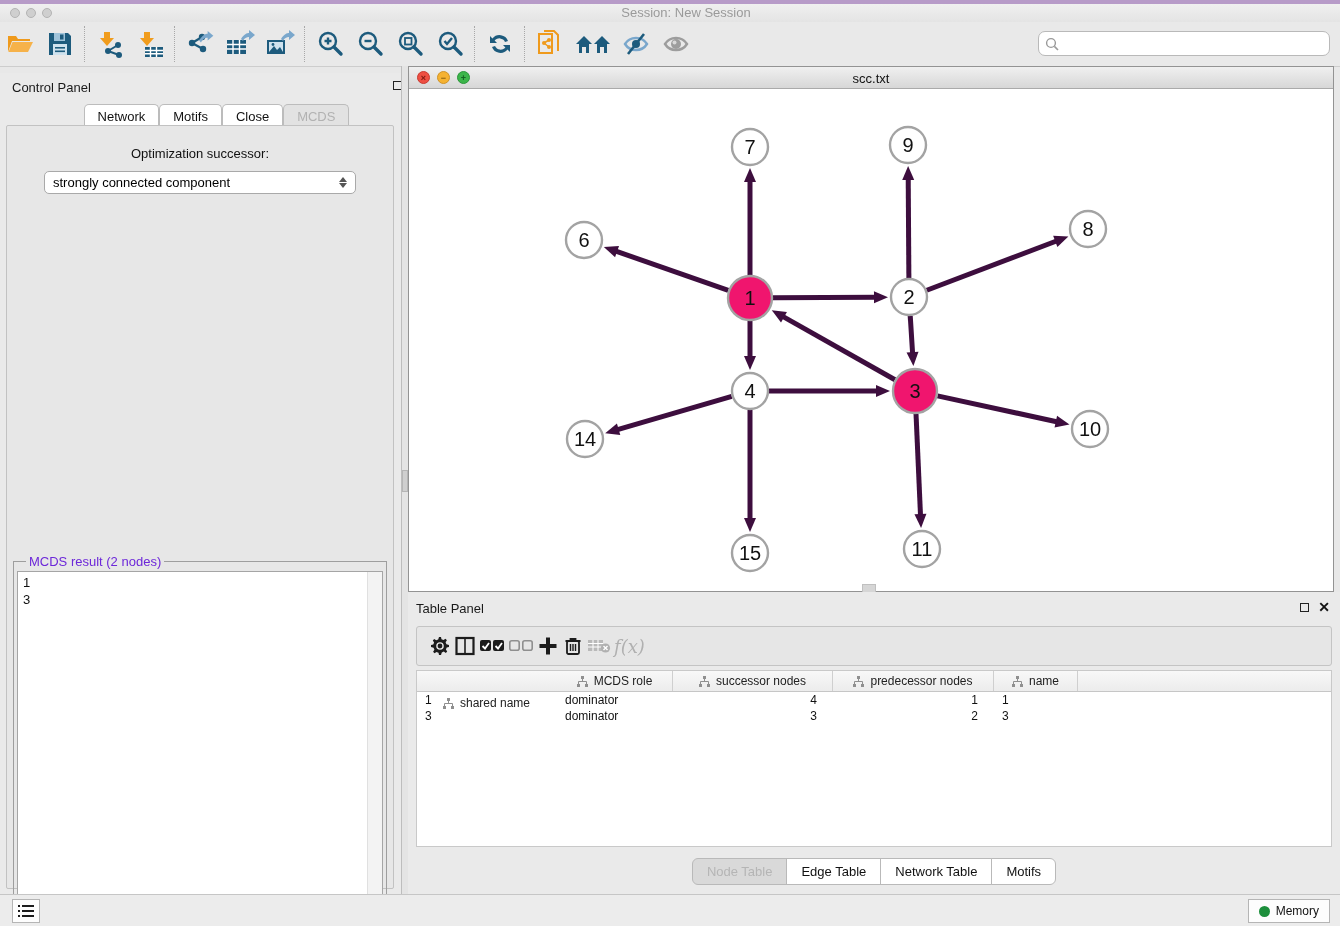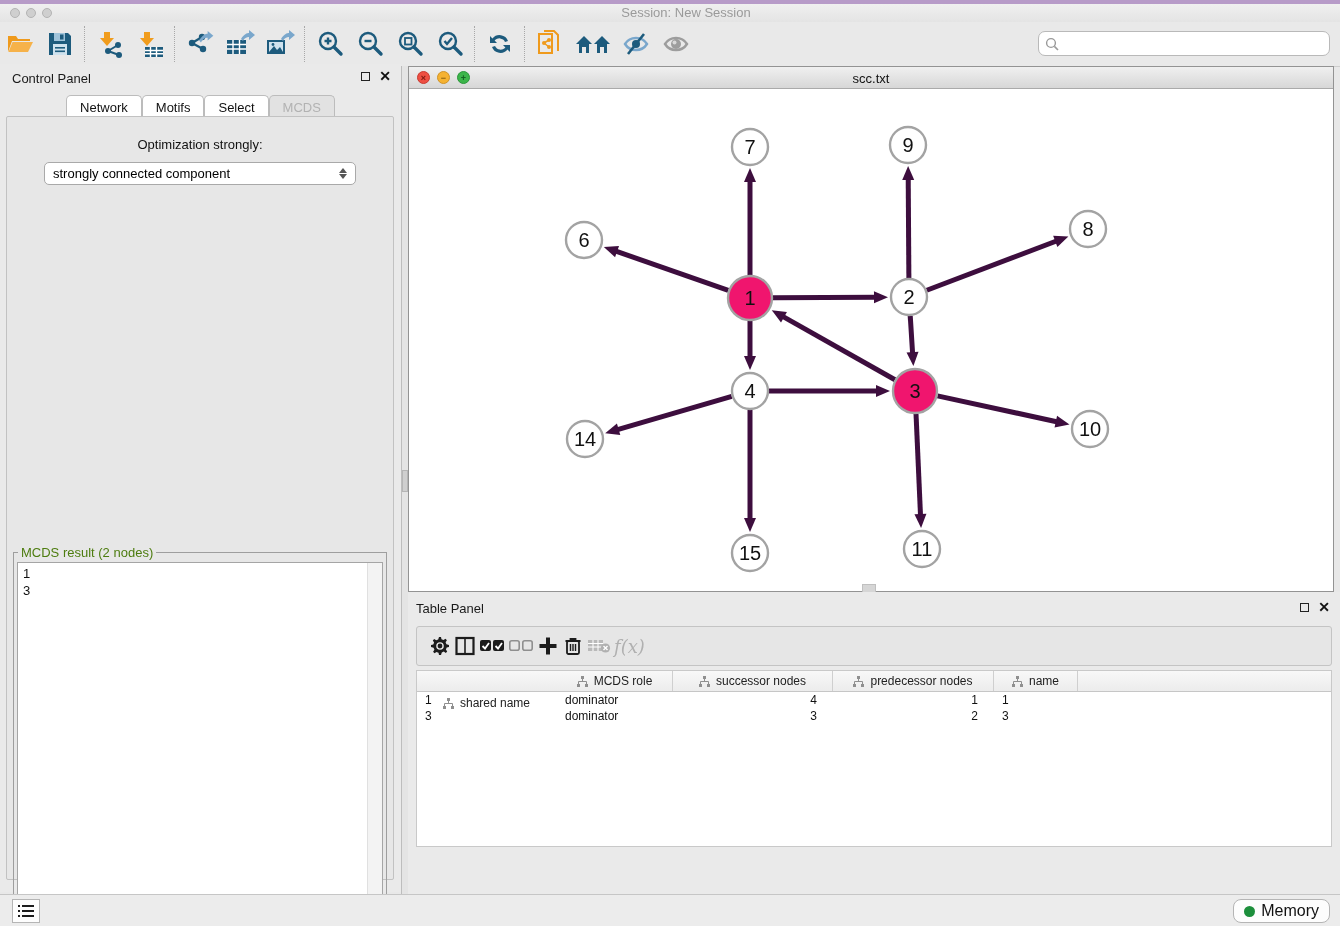--- a/index.html
+++ b/index.html
@@ -18,21 +18,21 @@
     font-size:13px;color:#9a9a9a;}
   
   .toolbar{position:absolute;left:0;top:22px;width:1340px;height:44px;background:#e9e9e9;
     border-bottom:1px solid #cdcdcd;display:flex;align-items:center;}
   .tb-btn{width:40px;height:38px;display:flex;align-items:center;justify-content:center;flex:0 0 auto;}
   .tb-sep{width:1px;height:36px;border-left:1px dotted #a8a8a8;margin:0 4px;flex:0 0 auto;}
   .searchbox{position:absolute;right:10px;top:9px;width:292px;height:25px;background:#fff;
     border:1px solid #b9b9b9;border-radius:7px;display:flex;align-items:center;padding-left:6px;box-sizing:border-box;}
   .searchbox input{border:none;outline:none;flex:1;font-size:13px;background:transparent;margin-left:4px;font-family:"Liberation Sans",sans-serif;}
   
-  .control-panel{position:absolute;left:0;top:64px;width:401px;height:828px;background:#eaeaea;}
+  .control-panel{position:absolute;left:0;top:73px;width:401px;height:828px;background:#eaeaea;padding-left:32px;}
   .cp-header{position:absolute;left:0;top:0;width:100%;height:28px;}
   .panel-title{position:absolute;left:12px;top:7px;font-size:13px;color:#1a1a1a;}
   .win-icons{position:absolute;right:10px;top:6px;display:flex;gap:9px;align-items:center;}
   .float-icon{width:9px;height:9px;border:1.6px solid #222;box-sizing:border-box;}
   .close-icon{font-size:14px;font-weight:bold;color:#111;line-height:12px;}
   .cp-tabs{position:absolute;left:0;top:31px;width:100%;display:flex;justify-content:center;}
   .cp-tab{padding:4px 13px;font-size:13px;background:#fff;border:1px solid #bcbcbc;
     border-bottom:none;border-radius:5px 5px 0 0;margin:0;color:#111;}
   .cp-tab.active{background:#e2e2e2;color:#b2b2b2;}
   .cp-body{position:absolute;left:6px;top:52px;width:388px;height:764px;background:#e7e7e7;
@@ -43,21 +43,21 @@
   .dropdown .dd-label{flex:1;}
   .dd-arrows{display:flex;flex-direction:column;gap:1px;align-items:center;}
   .dd-arrows i{width:0;height:0;border-left:4px solid transparent;border-right:4px solid transparent;}
   .dd-arrows .up{border-bottom:5px solid #555;}
   .dd-arrows .dn{border-top:5px solid #555;}
   .cp-buttons{margin-top:12px;display:flex;justify-content:center;gap:14px;}
   .btn{background:#fff;border:1px solid #ababab;border-radius:5px;font-size:13px;
     padding:3px 14px;color:#111;font-family:"Liberation Sans",sans-serif;}
   .result-box{position:absolute;left:6px;top:428px;width:372px;height:380px;
     border:1px solid #9e9e9e;background:transparent;margin:0;padding:0;}
-  .result-box legend{font-size:13px;margin-left:4px;padding:0 3px;color:#4d7c0f;}
+  .result-box legend{font-size:13px;margin-left:12px;padding:0 3px;color:#6d28d9;}
   .result-inner{position:absolute;left:3px;top:2px;right:3px;bottom:4px;background:#fff;
     border:1px solid #a5a5a5;}
   .result-lines{padding:2px 5px;font-size:13px;line-height:17px;color:#111;}
   .result-scroll{position:absolute;right:0;top:0;width:14px;height:100%;background:#f3f3f3;border-left:1px solid #e0e0e0;}
   .v-divider{position:absolute;left:401px;top:66px;width:7px;height:828px;background:#e4e4e4;border-left:1px solid #bdbdbd;}
   .v-grip{position:absolute;left:0px;top:404px;width:6px;height:22px;background:#cfcfcf;border:1px solid #b5b5b5;box-sizing:border-box;}
   
   .net-window{position:absolute;left:408px;top:66px;width:926px;height:526px;
     border:1px solid #939393;background:#fff;box-sizing:border-box;}
   .net-titlebar{position:absolute;left:0;top:0;width:100%;height:22px;
@@ -89,22 +89,22 @@
   .tp-tab{padding:5px 14px;font-size:13px;background:#fff;border:1px solid #b9b9b9;color:#111;margin-left:-1px;}
   .tp-tab:first-child{border-radius:6px 0 0 6px;margin-left:0;}
   .tp-tab:last-child{border-radius:0 6px 6px 0;}
   .tp-tab.active{background:#d9d9d9;color:#b5b5b5;}
   
   .statusbar{position:absolute;left:0;top:894px;width:1340px;height:32px;background:#ececec;
     border-top:1px solid #c6c6c6;}
   .panels-btn{position:absolute;left:12px;top:4px;width:26px;height:22px;background:#fdfdfd;
     border:1px solid #b5b5b5;display:flex;align-items:center;justify-content:center;}
   .memory-btn{position:absolute;right:10px;top:4px;height:22px;background:#fdfdfd;
-    border:1px solid #b5b5b5;border-radius:8px;display:flex;align-items:center;gap:6px;
-    padding:0 10px;font-size:16px;color:#111;}
+    border:1px solid #b5b5b5;border-radius:0;display:flex;align-items:center;gap:6px;
+    padding:0 10px;font-size:12px;color:#111;}
   .mem-dot{width:11px;height:11px;border-radius:50%;background:#1d8f3c;}
 </style>
 </head>
 <body>
 
 <div class="titlebar">
   <div class="accent"></div>
   <div class="tl-dot" style="left:10px"></div>
   <div class="tl-dot" style="left:26px"></div>
   <div class="tl-dot" style="left:42px"></div>
@@ -259,25 +259,25 @@
   <div class="cp-header">
     <div class="panel-title">Control Panel</div>
     <div class="win-icons">
       <div class="float-icon"></div>
       <div class="close-icon">✕</div>
     </div>
   </div>
   <div class="cp-tabs" id="cp-tabs">
       <div class="cp-tab">Network</div>
       <div class="cp-tab">Motifs</div>
-      <div class="cp-tab">Select</div>
+      <div class="cp-tab">Close</div>
       <div class="cp-tab active">MCDS</div>
     </div>
   <div class="cp-body">
-    <div class="opt-label">Optimization strongly:</div>
+    <div class="opt-label">Optimization successor:</div>
     <div class="dropdown">
       <span class="dd-label">strongly connected component</span>
       <span class="dd-arrows">
           <i class="up"></i>
           <i class="dn"></i>
         </span>
     </div>
     <fieldset class="result-box">
       <legend>MCDS result (2 nodes)</legend>
       <div class="result-inner">
@@ -488,20 +488,26 @@
         <div class="tbl-row">
           <div class="td" style="width: 140px; text-align: left;">3</div>
           <div class="td" style="width: 116px; text-align: left;">dominator</div>
           <div class="td" style="width: 160px; text-align: right; padding-right: 16px;">3</div>
           <div class="td" style="width: 161px; text-align: right; padding-right: 16px;">2</div>
           <div class="td" style="width: 84px; text-align: left;">3</div>
         </div>
       </div>
   </div>
 
+  <div class="tp-tabs" id="tp-tabs">
+      <div class="tp-tab active">Node Table</div>
+      <div class="tp-tab">Edge Table</div>
+      <div class="tp-tab">Network Table</div>
+      <div class="tp-tab">Motifs</div>
+    </div>
 </div>
 
 <div class="statusbar">
   <div class="panels-btn">
     <svg width="16" height="14" viewBox="0 0 16 14">
       <g fill="#1c1c1c">
         <rect x="0" y="1" width="2" height="2"></rect>
           <rect x="4" y="1" width="12" height="2"></rect>
         <rect x="0" y="6" width="2" height="2"></rect>
           <rect x="4" y="6" width="12" height="2"></rect>

